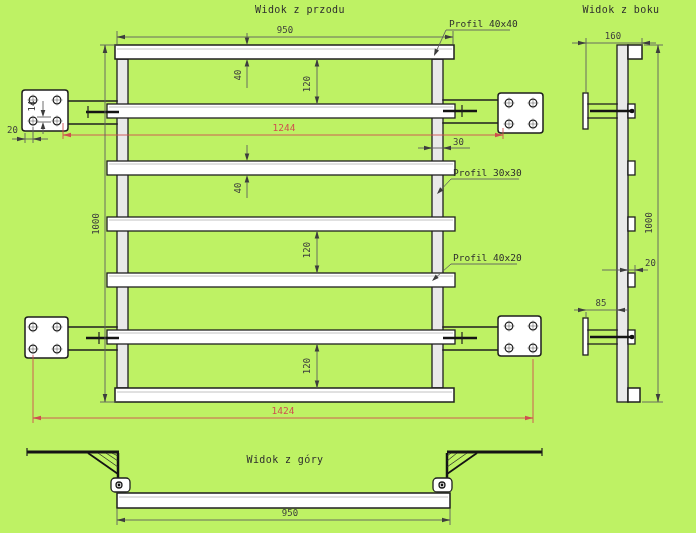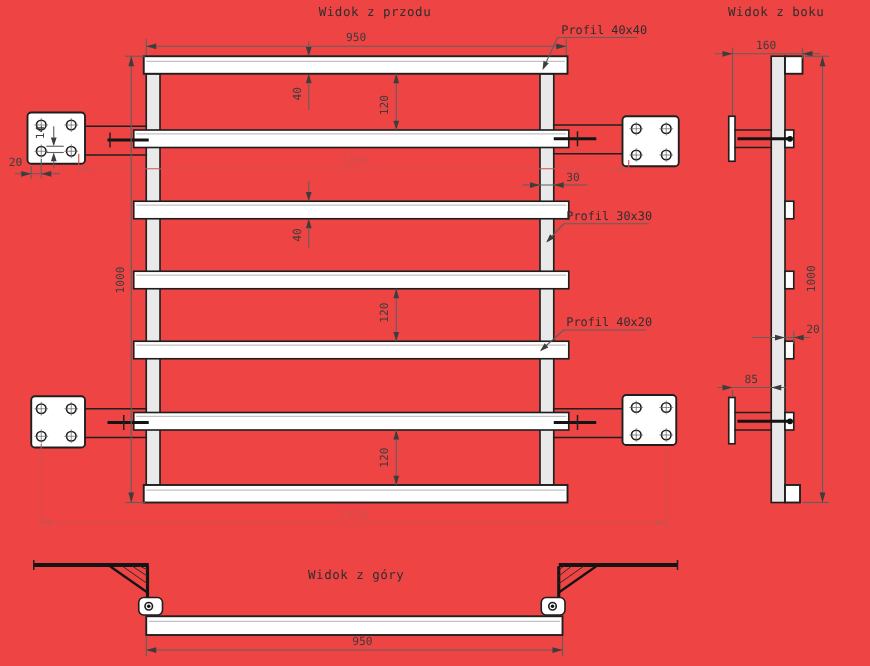--- a/index.html
+++ b/index.html
@@ -1,16 +1,16 @@
 <!DOCTYPE html>
 <html><head>
 <meta charset="utf-8">
 <style>
   html,body{margin:0;padding:0;background:#ffffff;}
-  .canvas{position:relative;width:696px;height:533px;background:#ef4444;overflow:hidden;
+  .canvas{position:relative;width:696px;height:533px;background:#bef264;overflow:hidden;
           font-family:"DejaVu Sans Mono", monospace;}
   svg{display:block;}
   .ln   {stroke:#1f1f1f;stroke-width:1.5;fill:none;stroke-linecap:square;}
   .ln13 {stroke:#1f1f1f;stroke-width:1.3;fill:none;stroke-linecap:square;}
   .white{fill:#ffffff;}
   .gray {fill:#e9e9e9;}
   .inner{stroke:#c2c2c2;stroke-width:1;fill:none;}
   .dim  {stroke:#5f5f5f;stroke-width:0.9;fill:none;stroke-linecap:butt;}
   .dimR {stroke:#cf4f4f;stroke-width:0.9;fill:none;}
   .arr  {fill:#3d3d3d;stroke:none;}

